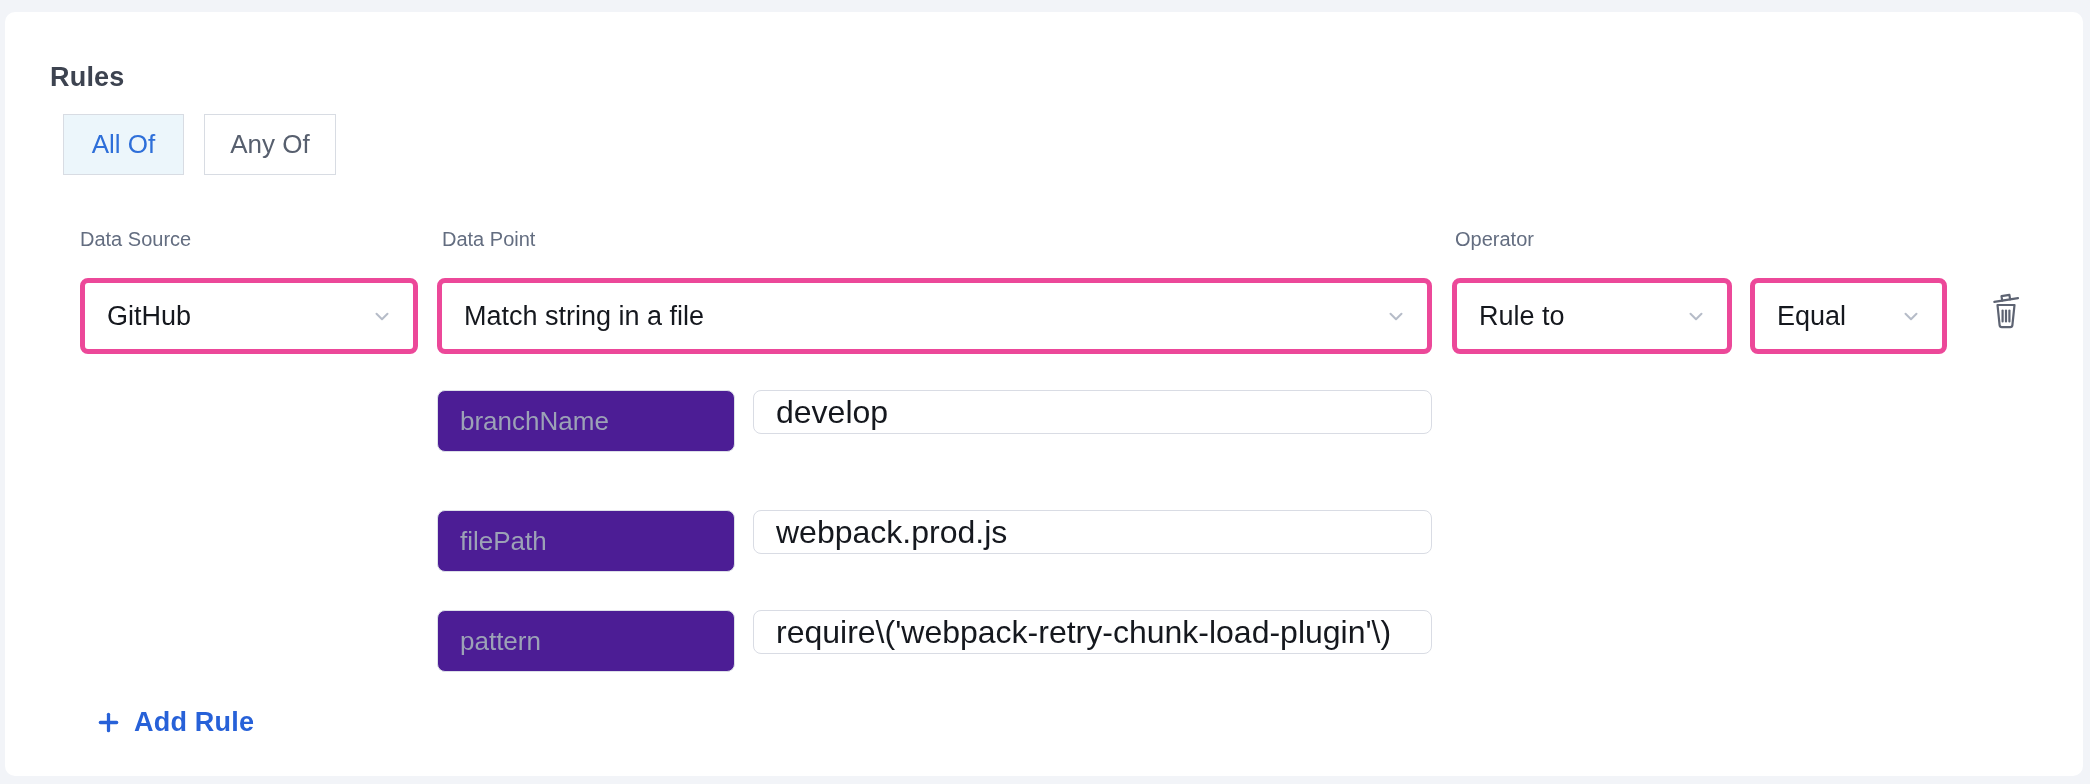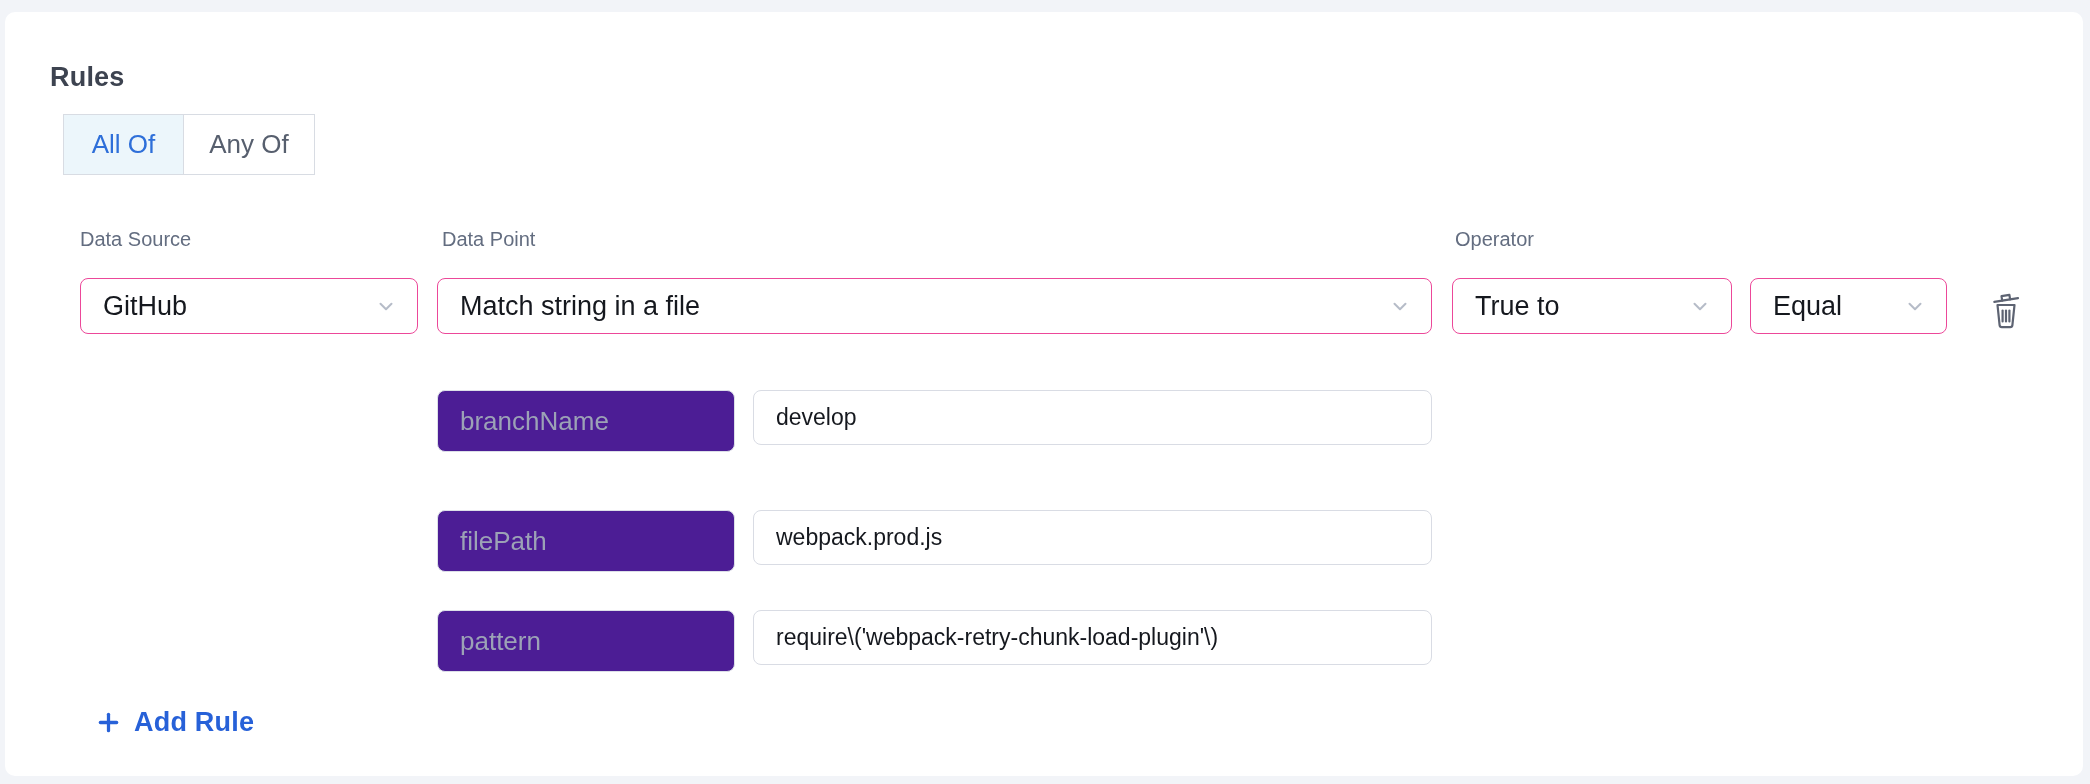--- a/index.html
+++ b/index.html
@@ -23,20 +23,21 @@
     left: 45px; top: 50px;
     font-size: 27px; font-weight: 600;
     color: #3d4350;
     letter-spacing: 0.2px;
   }
 
   .toggle-group {
     left: 58px; top: 102px;
     display: flex;
     height: 61px;
+    gap: 21px;
   }
   .toggle-btn {
     box-sizing: border-box;
     height: 61px;
     display: flex; align-items: center; justify-content: center;
     font-size: 26px;
     border: 1px solid #d8dce3;
     background: #ffffff;
     color: #575f6e;
     cursor: pointer;
@@ -51,23 +52,23 @@
   }
 
   .field-label {
     top: 216px;
     font-size: 20px;
     color: #636d80;
   }
 
   .select {
     box-sizing: border-box;
-    top: 266px; height: 56px;
-    background: #ffffff;
-    border: 1px solid #ec4899;
+    top: 266px; height: 76px;
+    background: #ffffff;
+    border: 5px solid #ec4899;
     border-radius: 8px;
     display: flex; align-items: center;
     padding: 0 20px 0 22px;
     cursor: pointer;
   }
   .select .value {
     font-size: 27px;
     color: #15181e;
     flex: 1 1 auto;
     white-space: nowrap;
@@ -90,25 +91,25 @@
     border: 1px solid #dcdfe8;
     border-radius: 8px;
     font-size: 26px;
     color: #9ca2b6;
     padding: 0 20px 0 22px;
     font-family: "Liberation Sans", sans-serif;
     display: block;
   }
   .param-value {
     box-sizing: border-box;
-    left: 748px; width: 679px; height: 55px;
+    left: 748px; width: 679px; height: 44px;
     background: #ffffff;
     border: 1px solid #d9dce4;
     border-radius: 8px;
-    font-size: 23px;
+    font-size: 32px;
     color: #15181e;
     padding: 0 20px 0 22px;
     font-family: "Liberation Sans", sans-serif;
     display: block;
     outline: none;
   }
   .row1 { top: 378px; }
   .row2 { top: 498px; }
   .row3 { top: 598px; }
 
@@ -158,21 +159,21 @@
   <div class="abs select" style="left:432px; width:995px">
     <span class="value">Match string in a file</span>
     <span class="chev">
       <svg width="22" height="22" viewBox="0 0 24 24" fill="none" stroke="#b6bcc8" stroke-width="2.2" stroke-linecap="round" stroke-linejoin="round">
           <path d="M6 9.5l6 6 6-6"></path>
         </svg>
     </span>
   </div>
 
   <div class="abs select" style="left:1447px; width:280px">
-    <span class="value">True to</span>
+    <span class="value">Rule to</span>
     <span class="chev">
       <svg width="22" height="22" viewBox="0 0 24 24" fill="none" stroke="#b6bcc8" stroke-width="2.2" stroke-linecap="round" stroke-linejoin="round">
           <path d="M6 9.5l6 6 6-6"></path>
         </svg>
     </span>
   </div>
 
   <div class="abs select" style="left:1745px; width:197px">
     <span class="value">Equal</span>
     <span class="chev">

